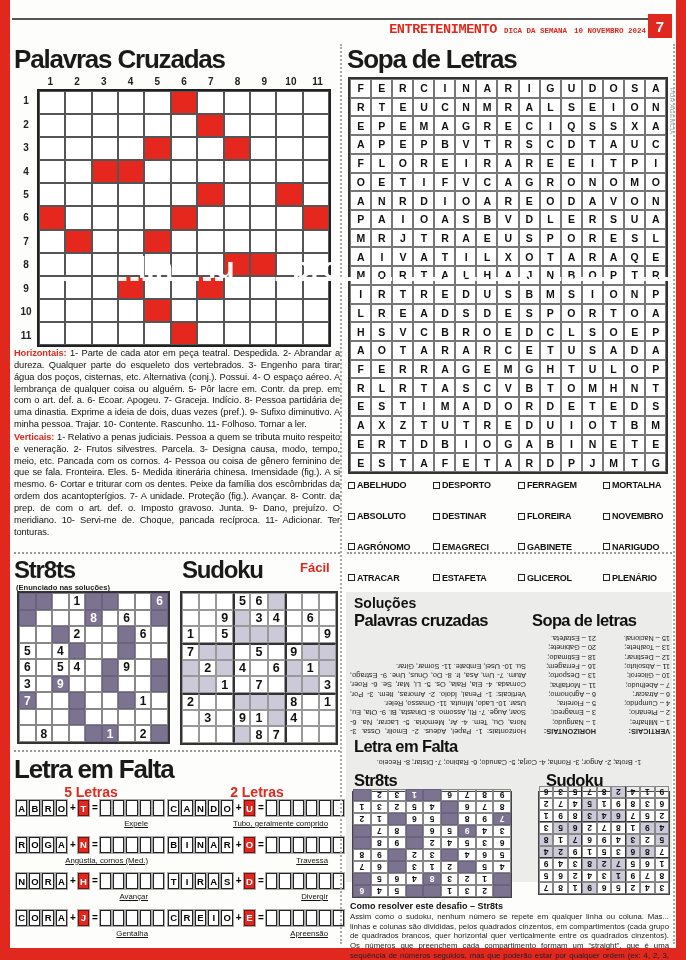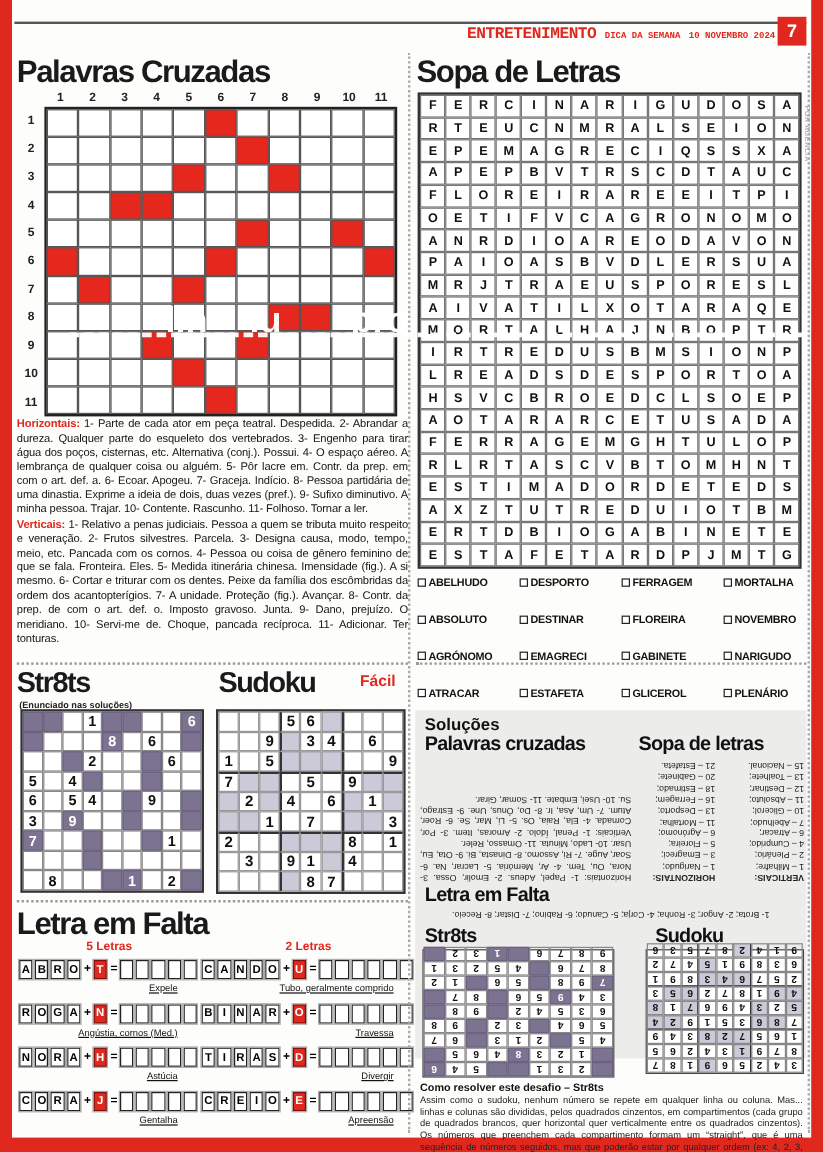--- a/index.html
+++ b/index.html
@@ -45,21 +45,21 @@
   .s8-grid { left:7px; top:591px; width:153px; height:153px; grid-template:repeat(9,1fr)/repeat(9,1fr); }
   .s8-grid .pcell { font-size:12px; }
   .sud-grid { left:170px; top:591px; width:158px; height:154px; grid-template:repeat(9,1fr)/repeat(9,1fr); }
   .sud-grid .pcell { font-size:12.5px; border-color:#999; }
   .pcell.shade { background:#ccc9d8; }
   .pcell.bl { border-left:2px solid #333; }
   .pcell.bt { border-top:2px solid #333; }
   .sud-diff { position:absolute; left:290px; top:560px; font-size:13px; font-weight:bold; color:#e0281e; }
 
   
-  .lf-label { position:absolute; width:110px; text-align:center; font-size:10px; font-weight:bold; color:#e0281e; }
+  .lf-label { position:absolute; width:110px; text-align:center; font-size:14px; font-weight:bold; color:#e0281e; }
   .lf-col { position:absolute; top:800px; }
   .lf-row { position:relative; height:36.5px; display:flex; align-items:flex-start; }
   .lf-box { width:13px; height:16px; border:1px solid #222; outline:1px solid #aaa; margin-right:2px;
             display:flex; align-items:center; justify-content:center; font-size:9.5px; font-weight:bold; background:#fff; }
   .lf-box.redbox { background:#e0281e; color:#fff; border-color:#7d0f0b; }
   .lf-op { font-size:10px; font-weight:bold; margin:2px 2px 0 1px; }
   .lf-hint { position:absolute; top:19px; right:18px; font-size:7.8px; color:#111;text-decoration:underline; }
 
   
   .sp-grid { position:absolute; left:338px; top:77px; width:320px; height:397px; display:grid;
@@ -481,21 +481,21 @@
         <div class="lf-box">R</div>
         <div class="lf-box">A</div>
         <div class="lf-op">+</div>
         <div class="lf-box redbox">H</div>
         <div class="lf-op">=</div>
         <div class="lf-box"></div>
         <div class="lf-box"></div>
         <div class="lf-box"></div>
         <div class="lf-box"></div>
         <div class="lf-box"></div>
-        <div class="lf-hint">Astúcia</div>
+        <div class="lf-hint">Avançar</div>
       </div>
       <div class="lf-row">
         <div class="lf-box">C</div>
         <div class="lf-box">O</div>
         <div class="lf-box">R</div>
         <div class="lf-box">A</div>
         <div class="lf-op">+</div>
         <div class="lf-box redbox">J</div>
         <div class="lf-op">=</div>
         <div class="lf-box"></div>

